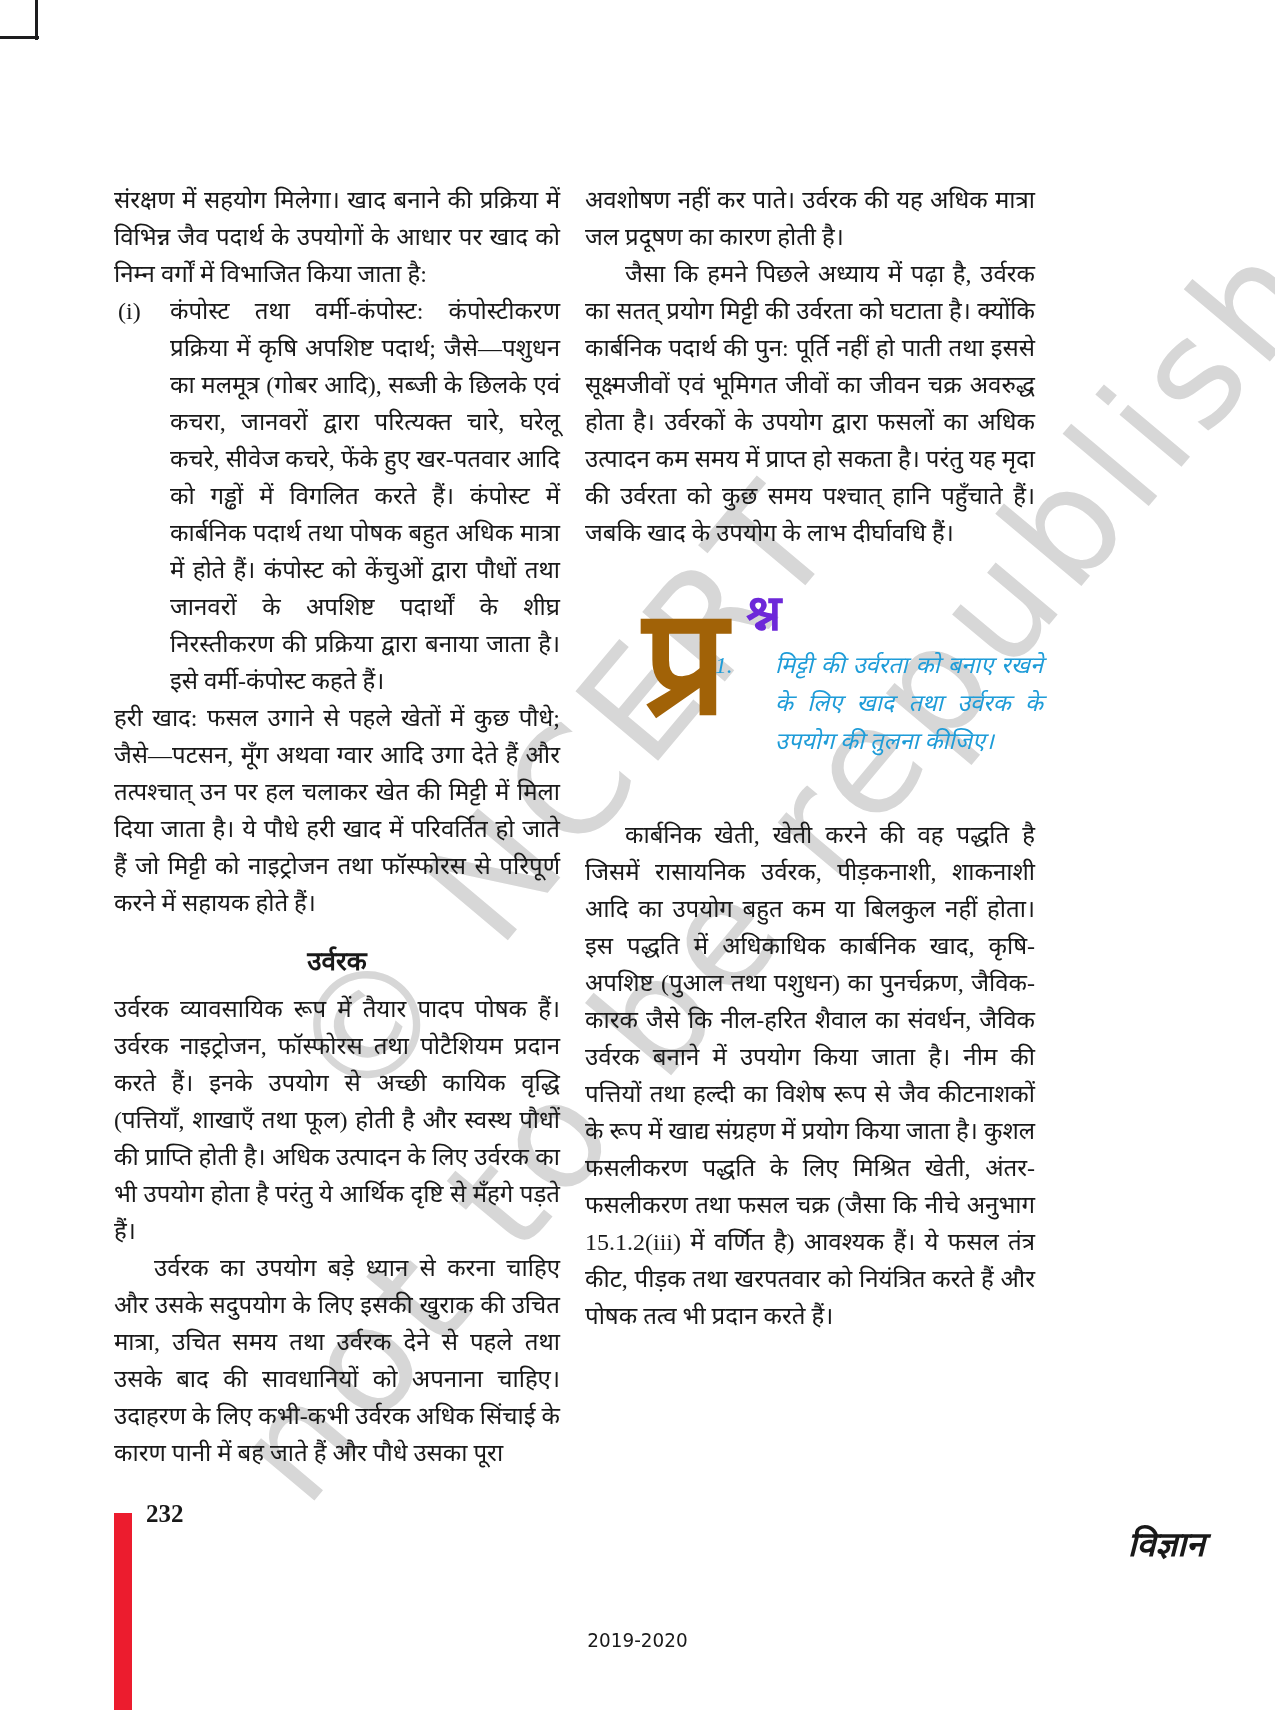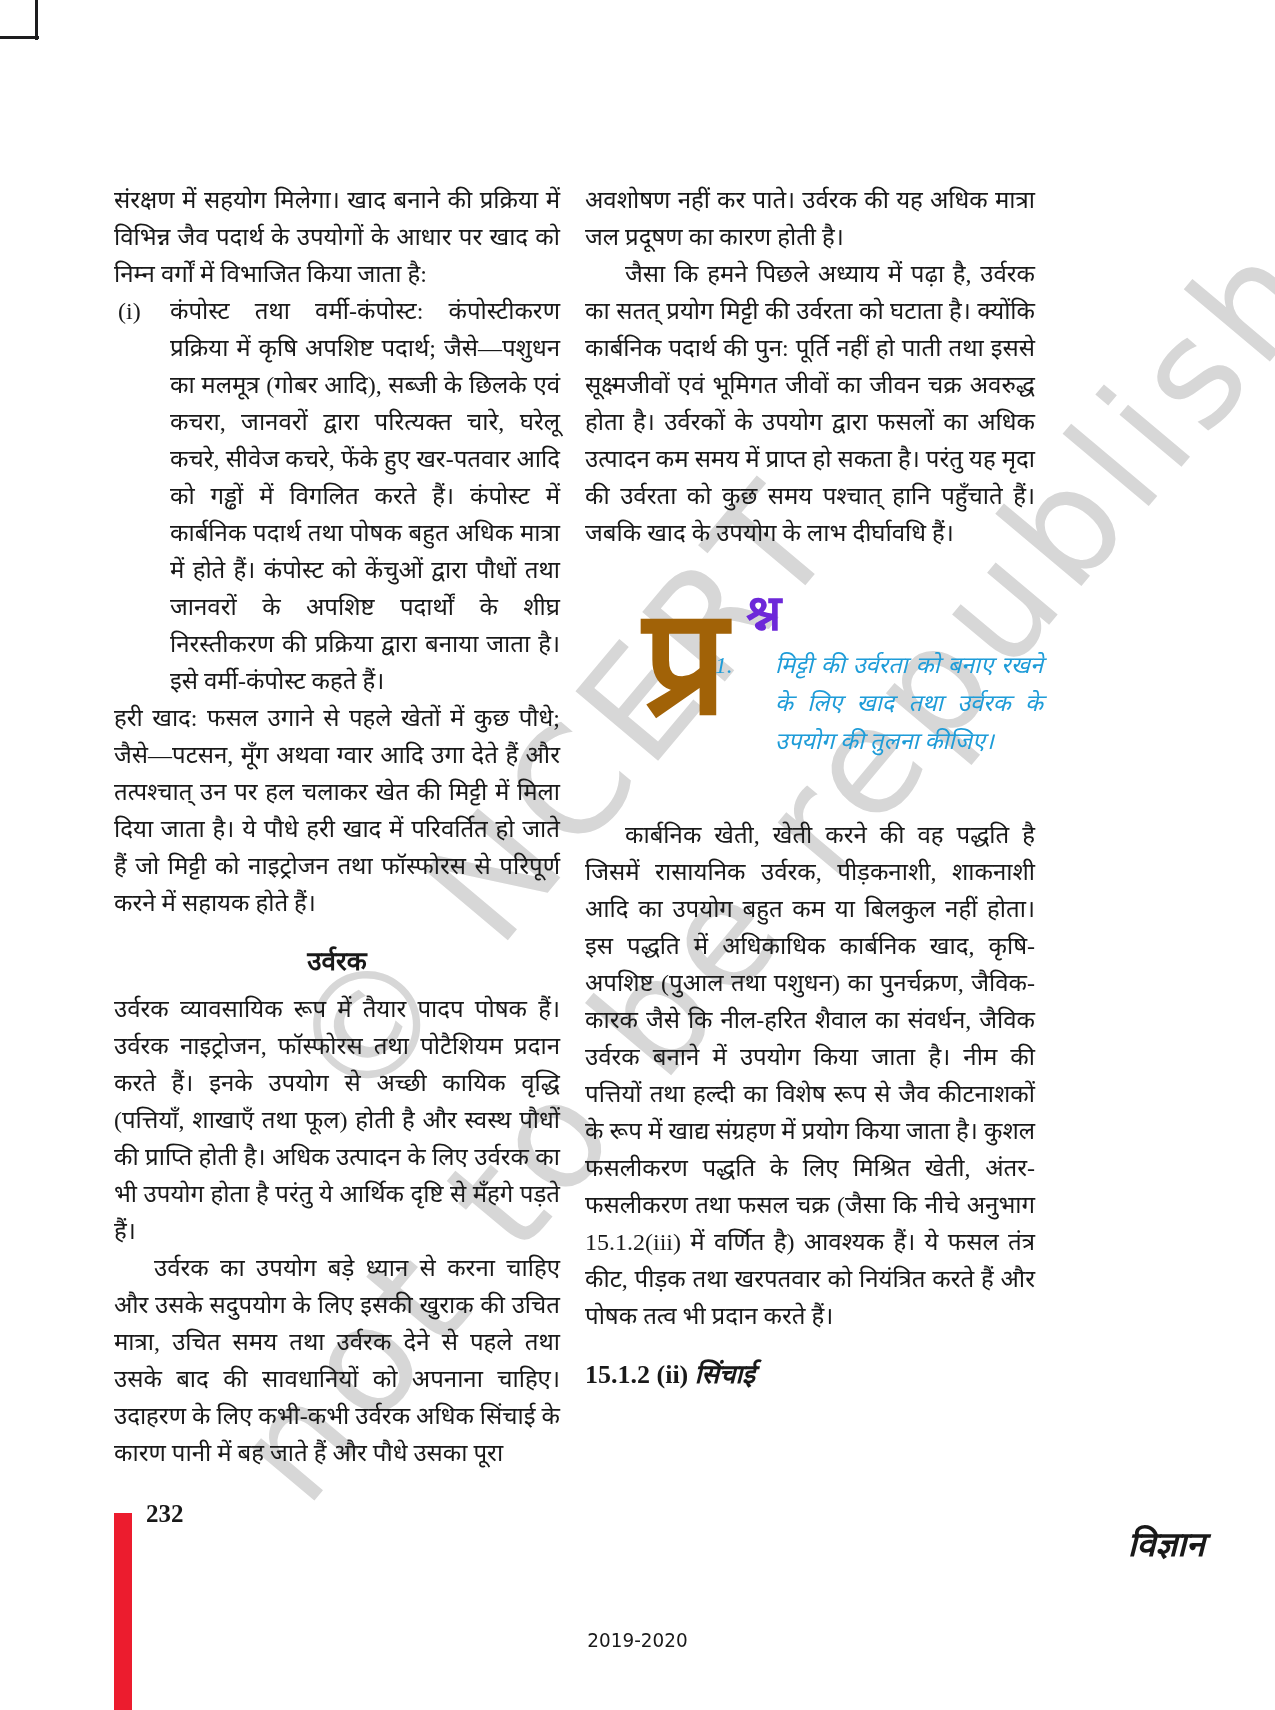--- a/index.html
+++ b/index.html
@@ -119,24 +119,20 @@
     <span class="q-dropcap">प्र</span>
     <span class="q-rest">श्न</span>
     <div class="q-item">
       <span class="qno">1.</span>
       <span class="qtx">मिट्टी की उर्वरता को बनाए रखने के लिए खाद तथा उर्वरक के उपयोग की तुलना कीजिए।</span>
     </div>
   </div>
 
   <div class="col col-right" style="top:795px;">
     <p class="indent">कार्बनिक खेती, खेती करने की वह पद्धति है जिसमें रासायनिक उर्वरक, पीड़कनाशी, शाकनाशी आदि का उपयोग बहुत कम या बिलकुल नहीं होता। इस पद्धति में अधिकाधिक कार्बनिक खाद, कृषि-अपशिष्ट (पुआल तथा पशुधन) का पुनर्चक्रण, जैविक-कारक जैसे कि नील-हरित शैवाल का संवर्धन, जैविक उर्वरक बनाने में उपयोग किया जाता है। नीम की पत्तियों तथा हल्दी का विशेष रूप से जैव कीटनाशकों के रूप में खाद्य संग्रहण में प्रयोग किया जाता है। कुशल फसलीकरण पद्धति के लिए मिश्रित खेती, अंतर-फसलीकरण तथा फसल चक्र (जैसा कि नीचे अनुभाग 15.1.2(iii) में वर्णित है) आवश्यक हैं। ये फसल तंत्र कीट, पीड़क तथा खरपतवार को नियंत्रित करते हैं और पोषक तत्व भी प्रदान करते हैं।</p>
-    <p class="sec-head">
-      <span class="sec-no">15.1.2 (ii)</span>
-      <span class="sec-title">सिंचाई</span>
-    </p>
   </div>
 
   <div class="footer-bar"></div>
   <div class="folio">232</div>
   <div class="subject">विज्ञान</div>
   <div class="year">2019-2020</div>
 
 </div>
 
 </body></html>

